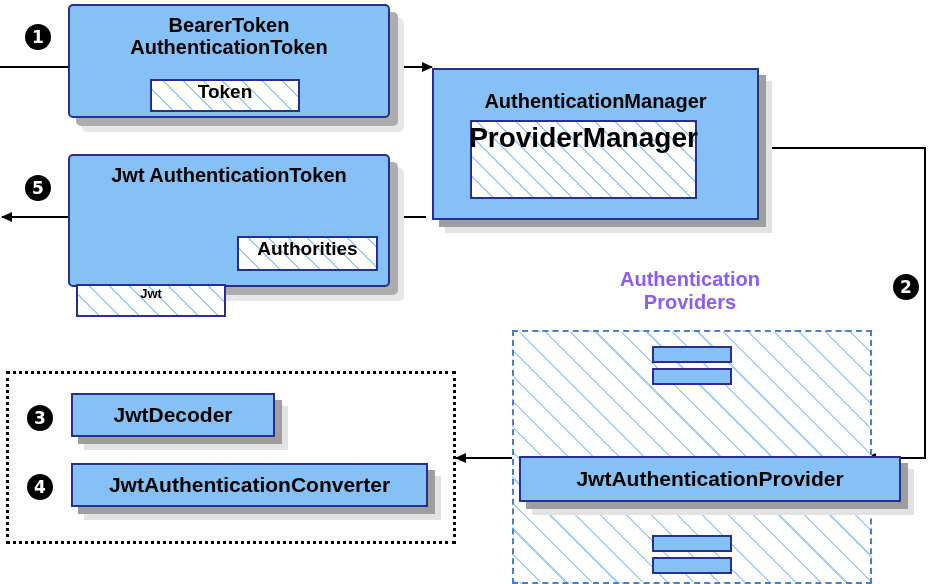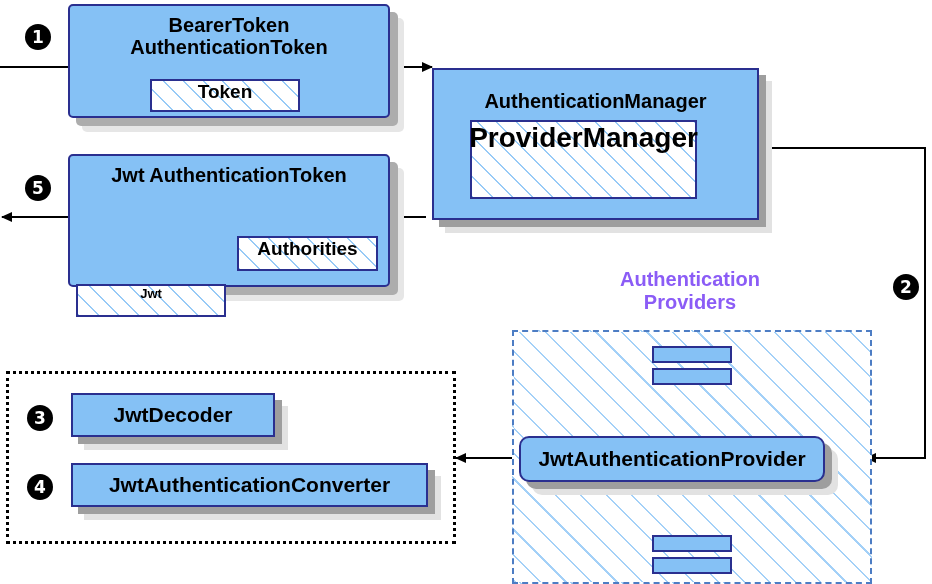--- a/index.html
+++ b/index.html
@@ -189,21 +189,21 @@
   </div>
 
   <div class="label" style="left:592px; top:268px; width:196px; font-size:20px;">Authentication
 Providers</div>
 
   <div class="group-dashed-blue" style="left:512px; top:330px; width:360px; height:254px;"></div>
 
   <div class="bar" style="left:652px; top:346px; width:80px; height:17px;"></div>
   <div class="bar" style="left:652px; top:368px; width:80px; height:17px;"></div>
 
-  <div class="node shadow2" style="left:519px; top:436px; width:306px; height:46px; font-size:21px;border-radius:10px;">
+  <div class="node shadow2" style="left:519px; top:456px; width:382px; height:46px; font-size:21px;">
     <span>JwtAuthenticationProvider</span>
   </div>
 
   <div class="bar" style="left:652px; top:535px; width:80px; height:17px;"></div>
   <div class="bar" style="left:652px; top:557px; width:80px; height:17px;"></div>
 
   <div class="group-dotted-black" style="left:6px; top:371px; width:450px; height:173px;"></div>
 
   <div class="node shadow2" style="left:71px; top:393px; width:204px; height:44px; font-size:21px;">
     <span>JwtDecoder</span>

